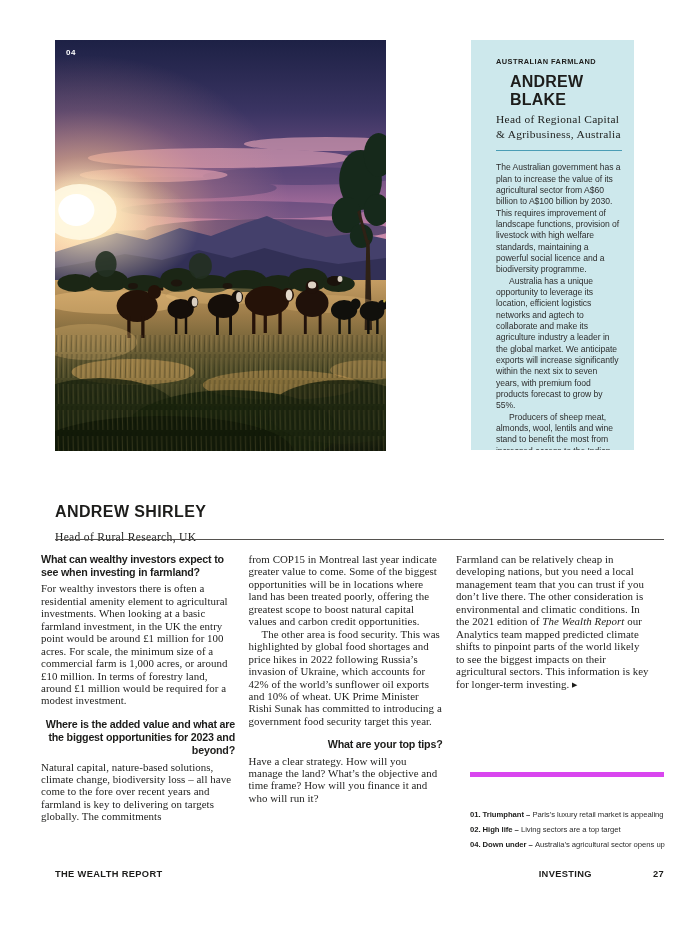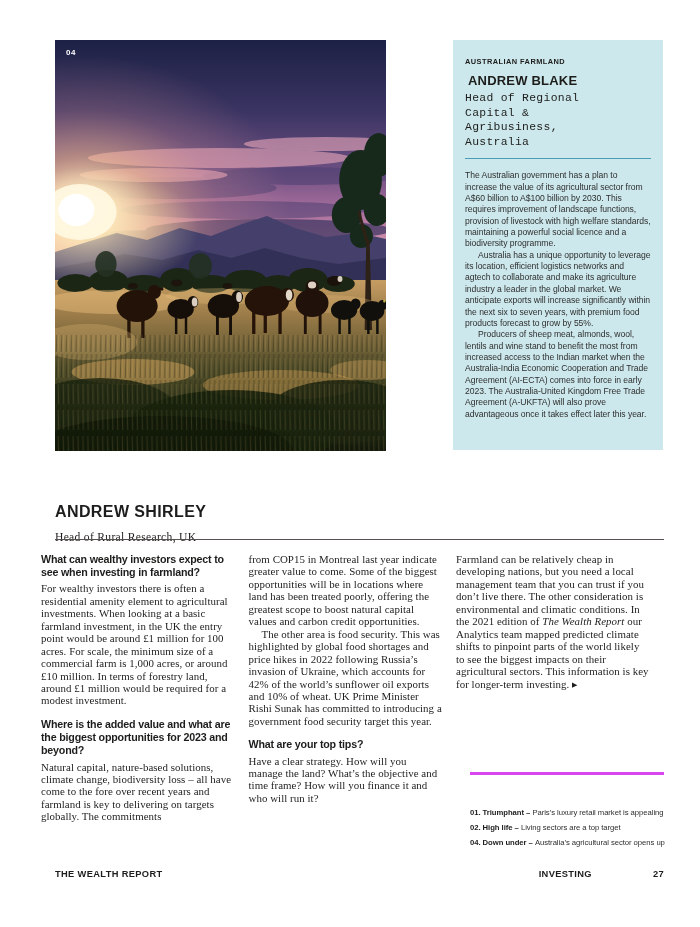--- a/index.html
+++ b/index.html
@@ -5,43 +5,43 @@
   html,body{margin:0;padding:0;background:#e8e8e8;}
   .page{
     position:relative;width:700px;height:927px;margin:0 auto;background:#ffffff;
     font-family:"Liberation Sans",sans-serif;color:#1d1d1b;overflow:hidden;
   }
   
   .photo{position:absolute;left:55px;top:40px;width:331px;height:411px;margin:0;overflow:hidden;background:#2a2a4a;}
   .photo svg{display:block;width:100%;height:100%;}
   .photo-label{position:absolute;left:11px;top:8px;color:#ffffff;font-size:8px;font-weight:bold;letter-spacing:.6px;}
   
-  .panel{position:absolute;left:453px;top:40px;width:210px;height:410px;box-sizing:border-box;
-         padding:17px 12px 12px 12px;overflow:hidden;}
+  .panel{position:absolute;left:471px;top:40px;width:163px;height:410px;box-sizing:border-box;
+         padding:17px 12px 12px 25px;overflow:hidden;}
   .kicker{font-size:7.4px;font-weight:bold;letter-spacing:.45px;margin-bottom:7px;color:#1d1d1b;}
-  .panel-name{font-size:13px;font-weight:bold;letter-spacing:.2px;margin:0 0 3px 3px;}
-  .panel-role{font-family:Liberation Mono, monospace;font-size:11.4px;line-height:14.6px;letter-spacing:.3px;max-width:150px;}
+  .panel-name{font-size:16px;font-weight:bold;letter-spacing:.2px;margin:0 0 3px 14px;}
+  .panel-role{font-family:Liberation Serif, serif;font-size:11.4px;line-height:14.6px;letter-spacing:.3px;max-width:150px;}
   .panel-rule{border:none;border-top:1.2px solid;margin:9px 0 11px 0;}
   .panel-p{font-size:8.6px;line-height:11.35px;letter-spacing:-.05px;margin:0;color:#2e2e2e;}
   .panel-p.indent{text-indent:13px;}
   
   .author{position:absolute;left:55px;top:503px;}
   .author-name{font-size:16px;font-weight:bold;letter-spacing:.4px;}
   .author-role{font-family:"Liberation Serif",serif;font-size:11.6px;letter-spacing:.3px;margin-top:10px;}
   .author-rule{position:absolute;left:55px;top:539px;width:609px;border:none;border-top:1px solid #55524f;margin:0;}
   
   .columns{position:absolute;left:41px;top:553px;width:609px;display:grid;
            grid-template-columns:194px 194px 194px;column-gap:13.5px;}
   .q{font-size:10.7px;line-height:13.2px;font-weight:bold;letter-spacing:-.2px;margin:0 0 3px 0;}
-  .q-gap{margin-top:11px;}
+  .q-gap{margin-top:11px;text-align:right;}
   .a{font-family:"Liberation Serif",serif;font-size:10.9px;line-height:12.45px;letter-spacing:.05px;margin:0;}
   .a.indent{text-indent:13px;}
   .arrow{font-size:7px;vertical-align:1px;}
   
-  .footnotes{position:absolute;left:470px;top:772px;width:194px;border-top:3px solid #d946ef;padding-top:30px;}
+  .footnotes{position:absolute;left:470px;top:772px;width:194px;border-top:5px solid #d946ef;padding-top:30px;}
   .fn{font-size:7.7px;line-height:15.2px;letter-spacing:-.05px;white-space:nowrap;color:#2e2e2e;}
   .fn b{font-weight:bold;color:#1d1d1b;}
   
   .footer{position:absolute;left:55px;top:869px;width:609px;display:flex;justify-content:space-between;
           font-size:9.3px;font-weight:bold;letter-spacing:.35px;}
   .footer-right{display:flex;gap:61px;text-align:right;}
 </style>
 </head>
 <body>
 

